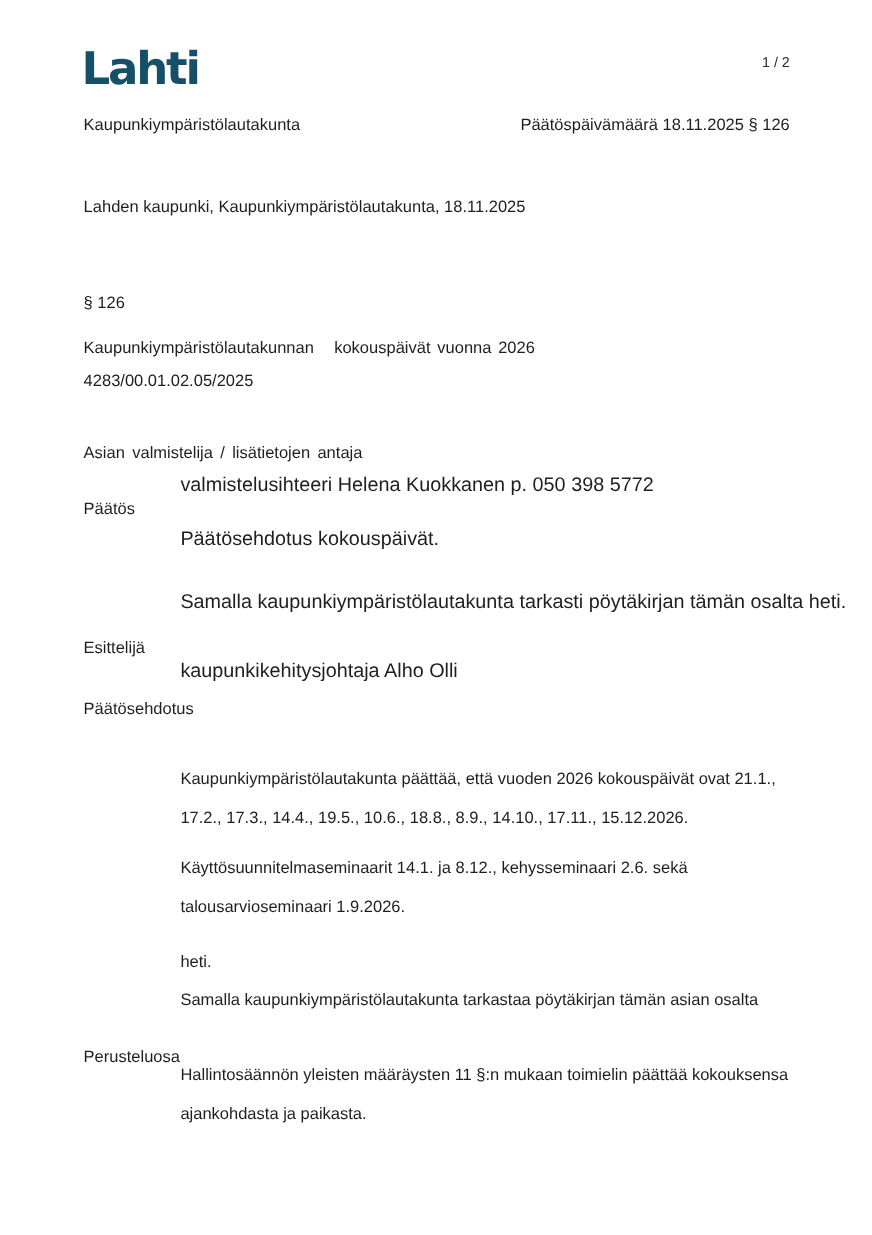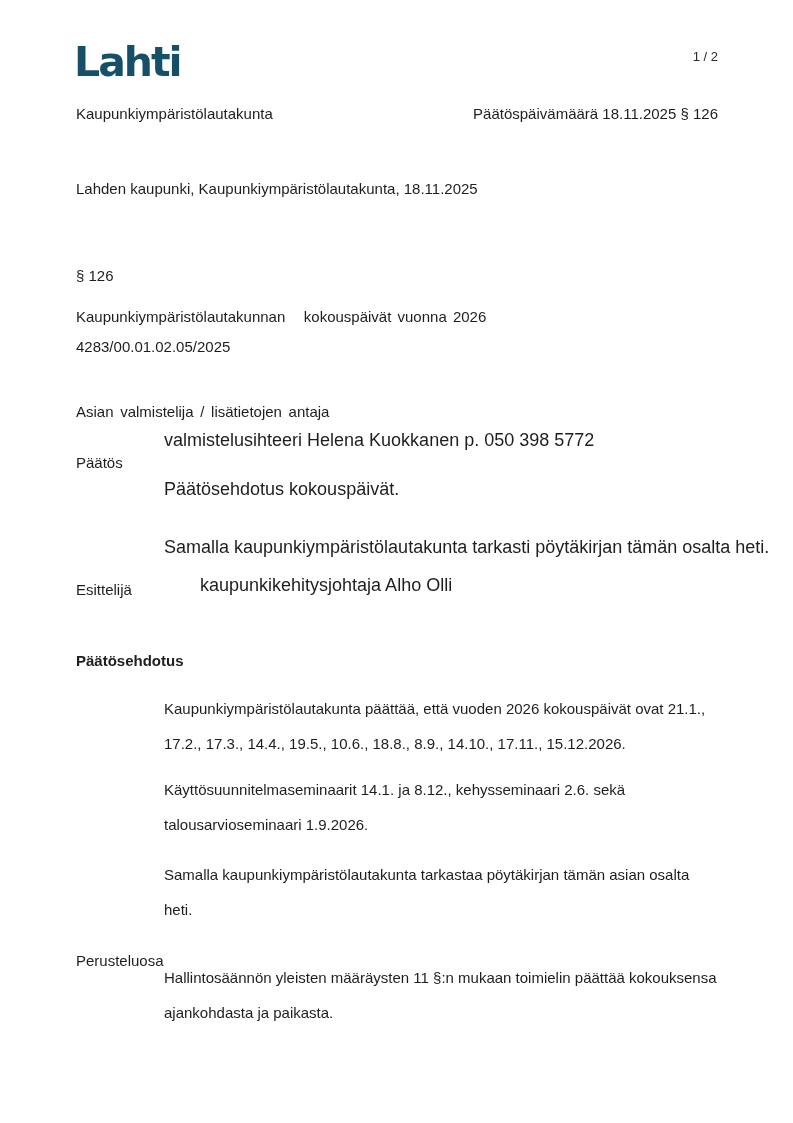--- a/index.html
+++ b/index.html
@@ -50,29 +50,29 @@
   
   .secmark { top: 266px; left: 76px; font-size: 15px; line-height: 19px; }
   .title   { top: 307px; left: 76px; font-size: 15px; line-height: 19px; white-space: pre; word-spacing: 2px; }
   .diary   { top: 337px; left: 76px; font-size: 15px; line-height: 19px; }
 
   
   .heading { left: 76px; font-size: 15px; line-height: 19px; }
   .h-preparer  { top: 402px; word-spacing: 2.5px; }
   .h-decision  { top: 453px; }
   .h-presenter { top: 580px; }
-  .h-proposal  { top: 651px; font-weight: bold; }
+  .h-proposal  { top: 635px; }
   .h-rationale { top: 951px; }
 
   
   .body1 { left: 164px; font-size: 18px; line-height: 19px; white-space: nowrap; }
   .p-preparer   { top: 431px; }
   .p-decision1  { top: 480px; }
   .p-decision2  { top: 538px; }
-  .p-presenter  { top: 576px; margin-left: 36px; }
+  .p-presenter  { top: 600px; }
 
   
   .body2 { left: 164px; font-size: 15px; line-height: 35px; }
   .body2 .line { white-space: nowrap; }
   .p-proposal1  { top: 691px; }
   .p-proposal2  { top: 772px; }
   .p-proposal3  { top: 857px; }
   .p-rationale  { top: 960px; }
 </style>
 </head>
@@ -106,22 +106,22 @@
   <div class="abs heading h-proposal">Päätösehdotus</div>
   <div class="abs body2 p-proposal1">
     <div class="line">Kaupunkiympäristölautakunta päättää, että vuoden 2026 kokouspäivät ovat 21.1.,</div>
     <div class="line">17.2., 17.3., 14.4., 19.5., 10.6., 18.8., 8.9., 14.10., 17.11., 15.12.2026.</div>
   </div>
   <div class="abs body2 p-proposal2">
     <div class="line">Käyttösuunnitelmaseminaarit 14.1. ja 8.12., kehysseminaari 2.6. sekä</div>
     <div class="line">talousarvioseminaari 1.9.2026.</div>
   </div>
   <div class="abs body2 p-proposal3">
+    <div class="line">heti.</div>
     <div class="line">Samalla kaupunkiympäristölautakunta tarkastaa pöytäkirjan tämän asian osalta</div>
-    <div class="line">heti.</div>
   </div>
 
   <div class="abs heading h-rationale">Perusteluosa</div>
   <div class="abs body2 p-rationale">
     <div class="line">Hallintosäännön yleisten määräysten 11 §:n mukaan toimielin päättää kokouksensa</div>
     <div class="line">ajankohdasta ja paikasta.</div>
   </div>
 
 </div>
 

